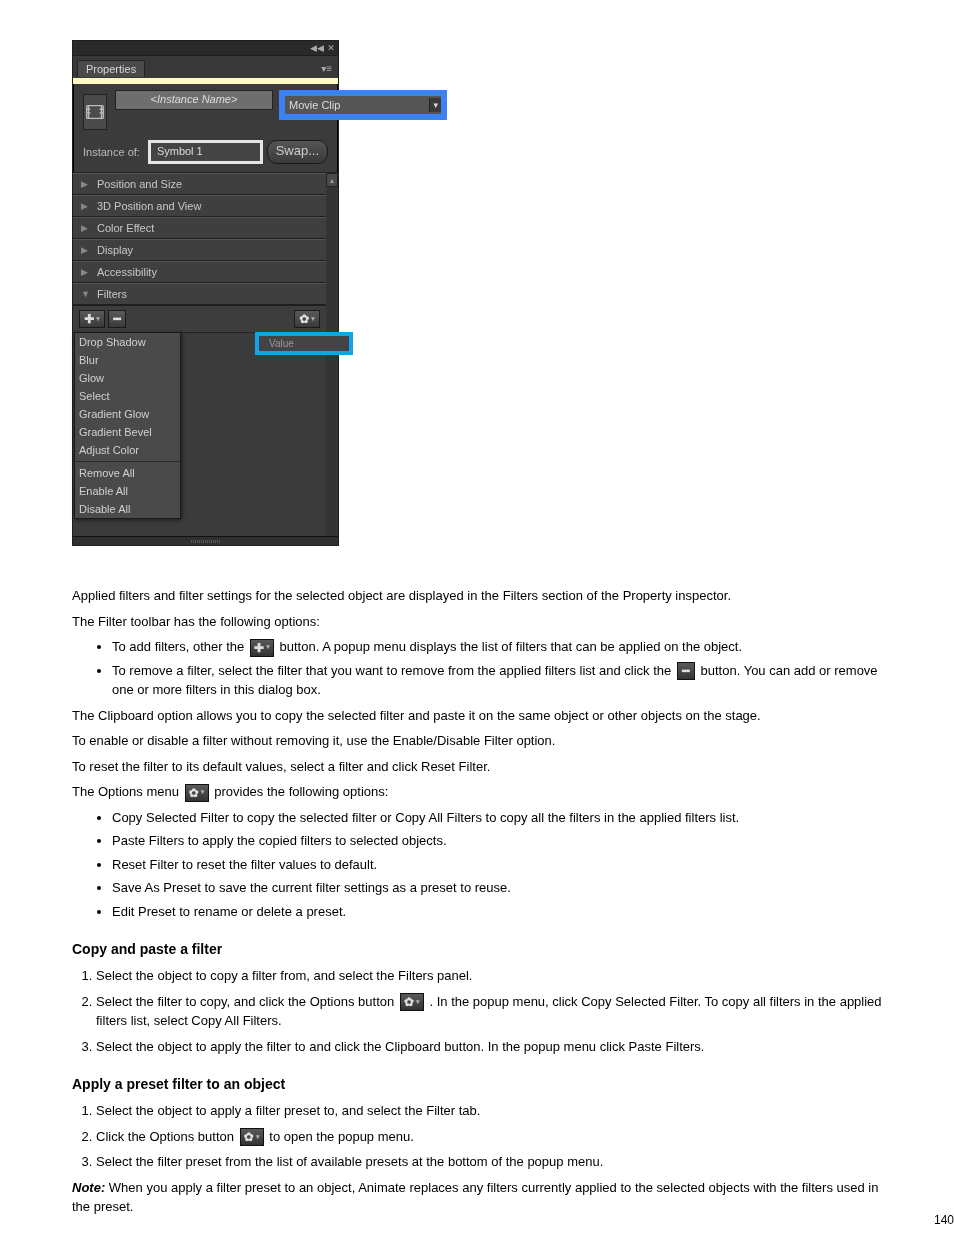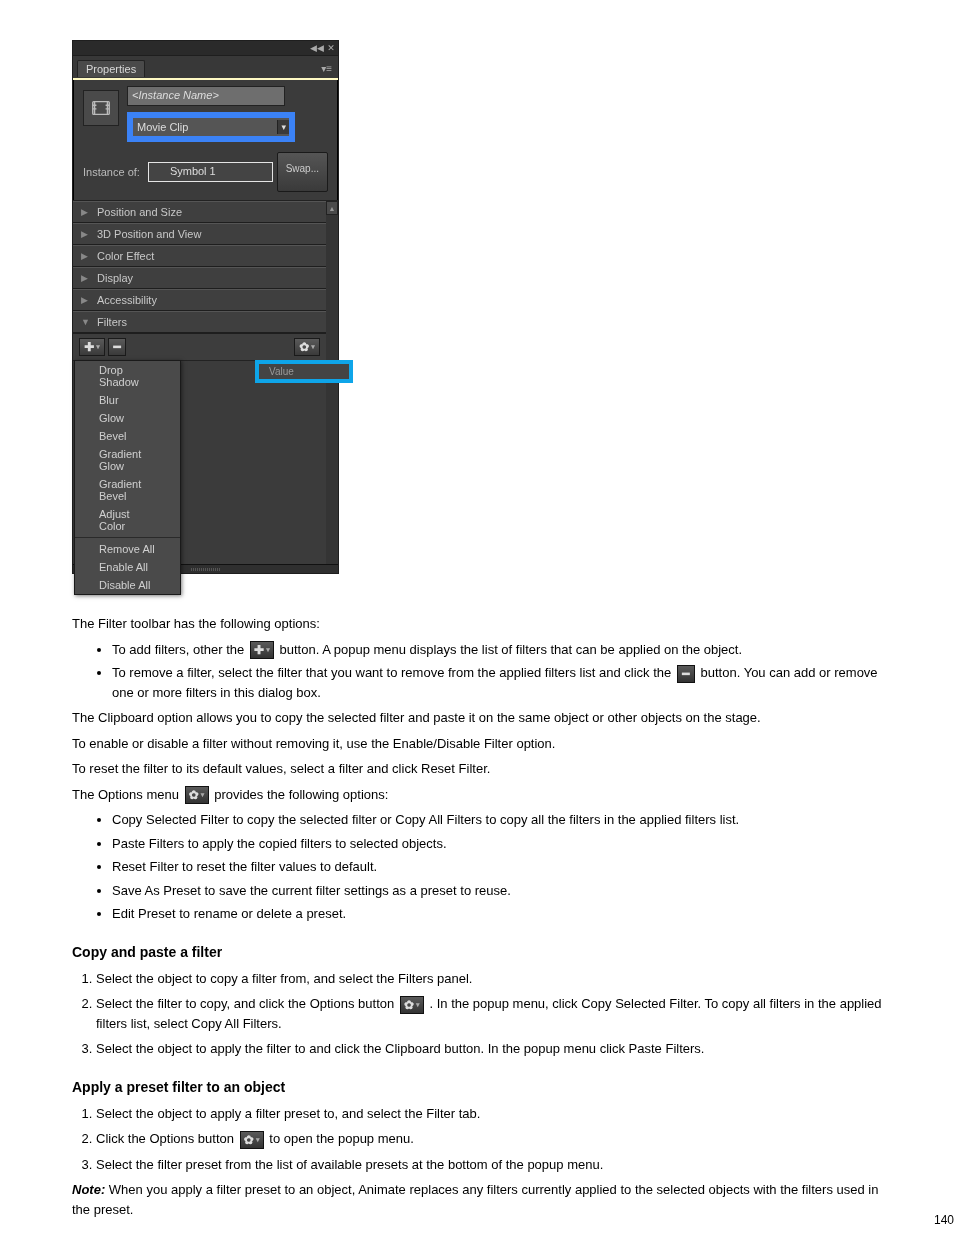--- a/index.html
+++ b/index.html
@@ -46,21 +46,21 @@
     align-items: center;
     justify-content: center;
     color: #aaa;
     font-size: 9px;
   }
   .panel-tab-row {
     display: flex;
     justify-content: space-between;
     align-items: center;
     background: #383838;
-    border-bottom: 2px solid #fef9c3;
+    border-bottom: 6px solid #fef9c3;
     padding: 2px 4px 0 4px;
     height: 20px;
   }
   .panel-tab {
     background: #4a4a4a;
     border: 1px solid #222;
     border-bottom: none;
     padding: 2px 8px;
     color: #d8d8d8;
     font-size: 11px;
@@ -85,22 +85,23 @@
     display: flex;
     align-items: center;
     justify-content: center;
     font-size: 18px;
     color: #ccc;
     margin-top: 4px;
   }
   .instance-fields {
     flex: 1;
     display: flex;
-    flex-direction: column;
+    flex-direction: row;
     gap: 6px;
+    text-align: center;
   }
   .text-input {
     background: #6e6e6e;
     border: 1px solid #222;
     color: #ddd;
     font-size: 11px;
     padding: 2px 4px;
     height: 14px;
     width: 148px;
     font-style: italic;
@@ -129,35 +130,35 @@
   }
   .instance-of-row {
     display: flex;
     align-items: center;
     padding: 4px 10px 8px 10px;
     gap: 4px;
   }
   .instance-of-row .label { font-size: 11px; color: #bbb; margin-right: 4px;}
   .readonly-field {
     background: #444;
-    border: 1px solid #e5e5e5;
+    border: 3px solid #e5e5e5;
     color: #ddd;
     font-size: 11px;
-    padding: 2px 21px;
+    padding: 2px 6px;
     height: 14px;
     flex: 1;
   }
   .swap-btn {
     background: linear-gradient(#555,#3a3a3a);
     border: 1px solid #1a1a1a;
     color: #ccc;
-    padding: 10px 8px;
-    font-size: 10px;
+    padding: 2px 8px;
+    font-size: 13px;
     height: 18px;
-    border-radius: 2px;
+    border-radius: 10px;
   }
   .sections {
     border-top: 1px solid #222;
     position: relative;
   }
   .section-row {
     border-top: 1px solid #555;
     border-bottom: 1px solid #1e1e1e;
     background: #3f3f3f;
     padding: 2px 8px;
@@ -219,21 +220,21 @@
     position: absolute;
     top: 26px;
     left: 1px;
     width: 105px;
     background: #4a4a4a;
     border: 1px solid #1a1a1a;
     box-shadow: 1px 1px 4px rgba(0,0,0,0.5);
     z-index: 5;
   }
   .filter-menu .menu-item {
-    padding: 3px 24px;
+    padding: 3px 4px;
     font-size: 11px;
     color: #d0d0d0;
   }
   .filter-menu .menu-sep {
     height: 1px;
     background: #2a2a2a;
     margin: 2px 0;
   }
   .scrollbar-right {
     position: absolute;
@@ -380,38 +381,39 @@
                 <div class="tb-btn plus">✿<span class="caret">▾</span></div>
               </div>
             </div>
             <div class="filters-headers">
               <span>Value</span>
             </div>
             <div class="filter-menu">
               <div class="menu-item">Drop Shadow</div>
               <div class="menu-item">Blur</div>
               <div class="menu-item">Glow</div>
-              <div class="menu-item">Bevel</div>
+              <div class="menu-item">Select</div>
               <div class="menu-item">Gradient Glow</div>
               <div class="menu-item">Gradient Bevel</div>
               <div class="menu-item">Adjust Color</div>
               <div class="menu-sep"></div>
               <div class="menu-item">Remove All</div>
               <div class="menu-item">Enable All</div>
               <div class="menu-item">Disable All</div>
             </div>
           </div>
         </div>
       </div>
       <div class="panel-footer">
           <div class="grip"></div>
         </div>
     </div>
 
     <div class="doc-text">
+      <p>Applied filters and filter settings for the selected object are displayed in the Filters section of the Property inspector.</p>
       <p>The Filter toolbar has the following options:</p>
       <ul class="bullets">
         <li>
           <span>To add filters, other the</span>
           <span class="inline-icon">✚<span class="caret">▾</span></span>
           <span>button. A popup menu displays the list of filters that can be applied on the object.</span>
         </li>
         <li>
           <span>To remove a filter, select the filter that you want to remove from the applied filters list and click the</span>
           <span class="inline-icon minus">━</span>

